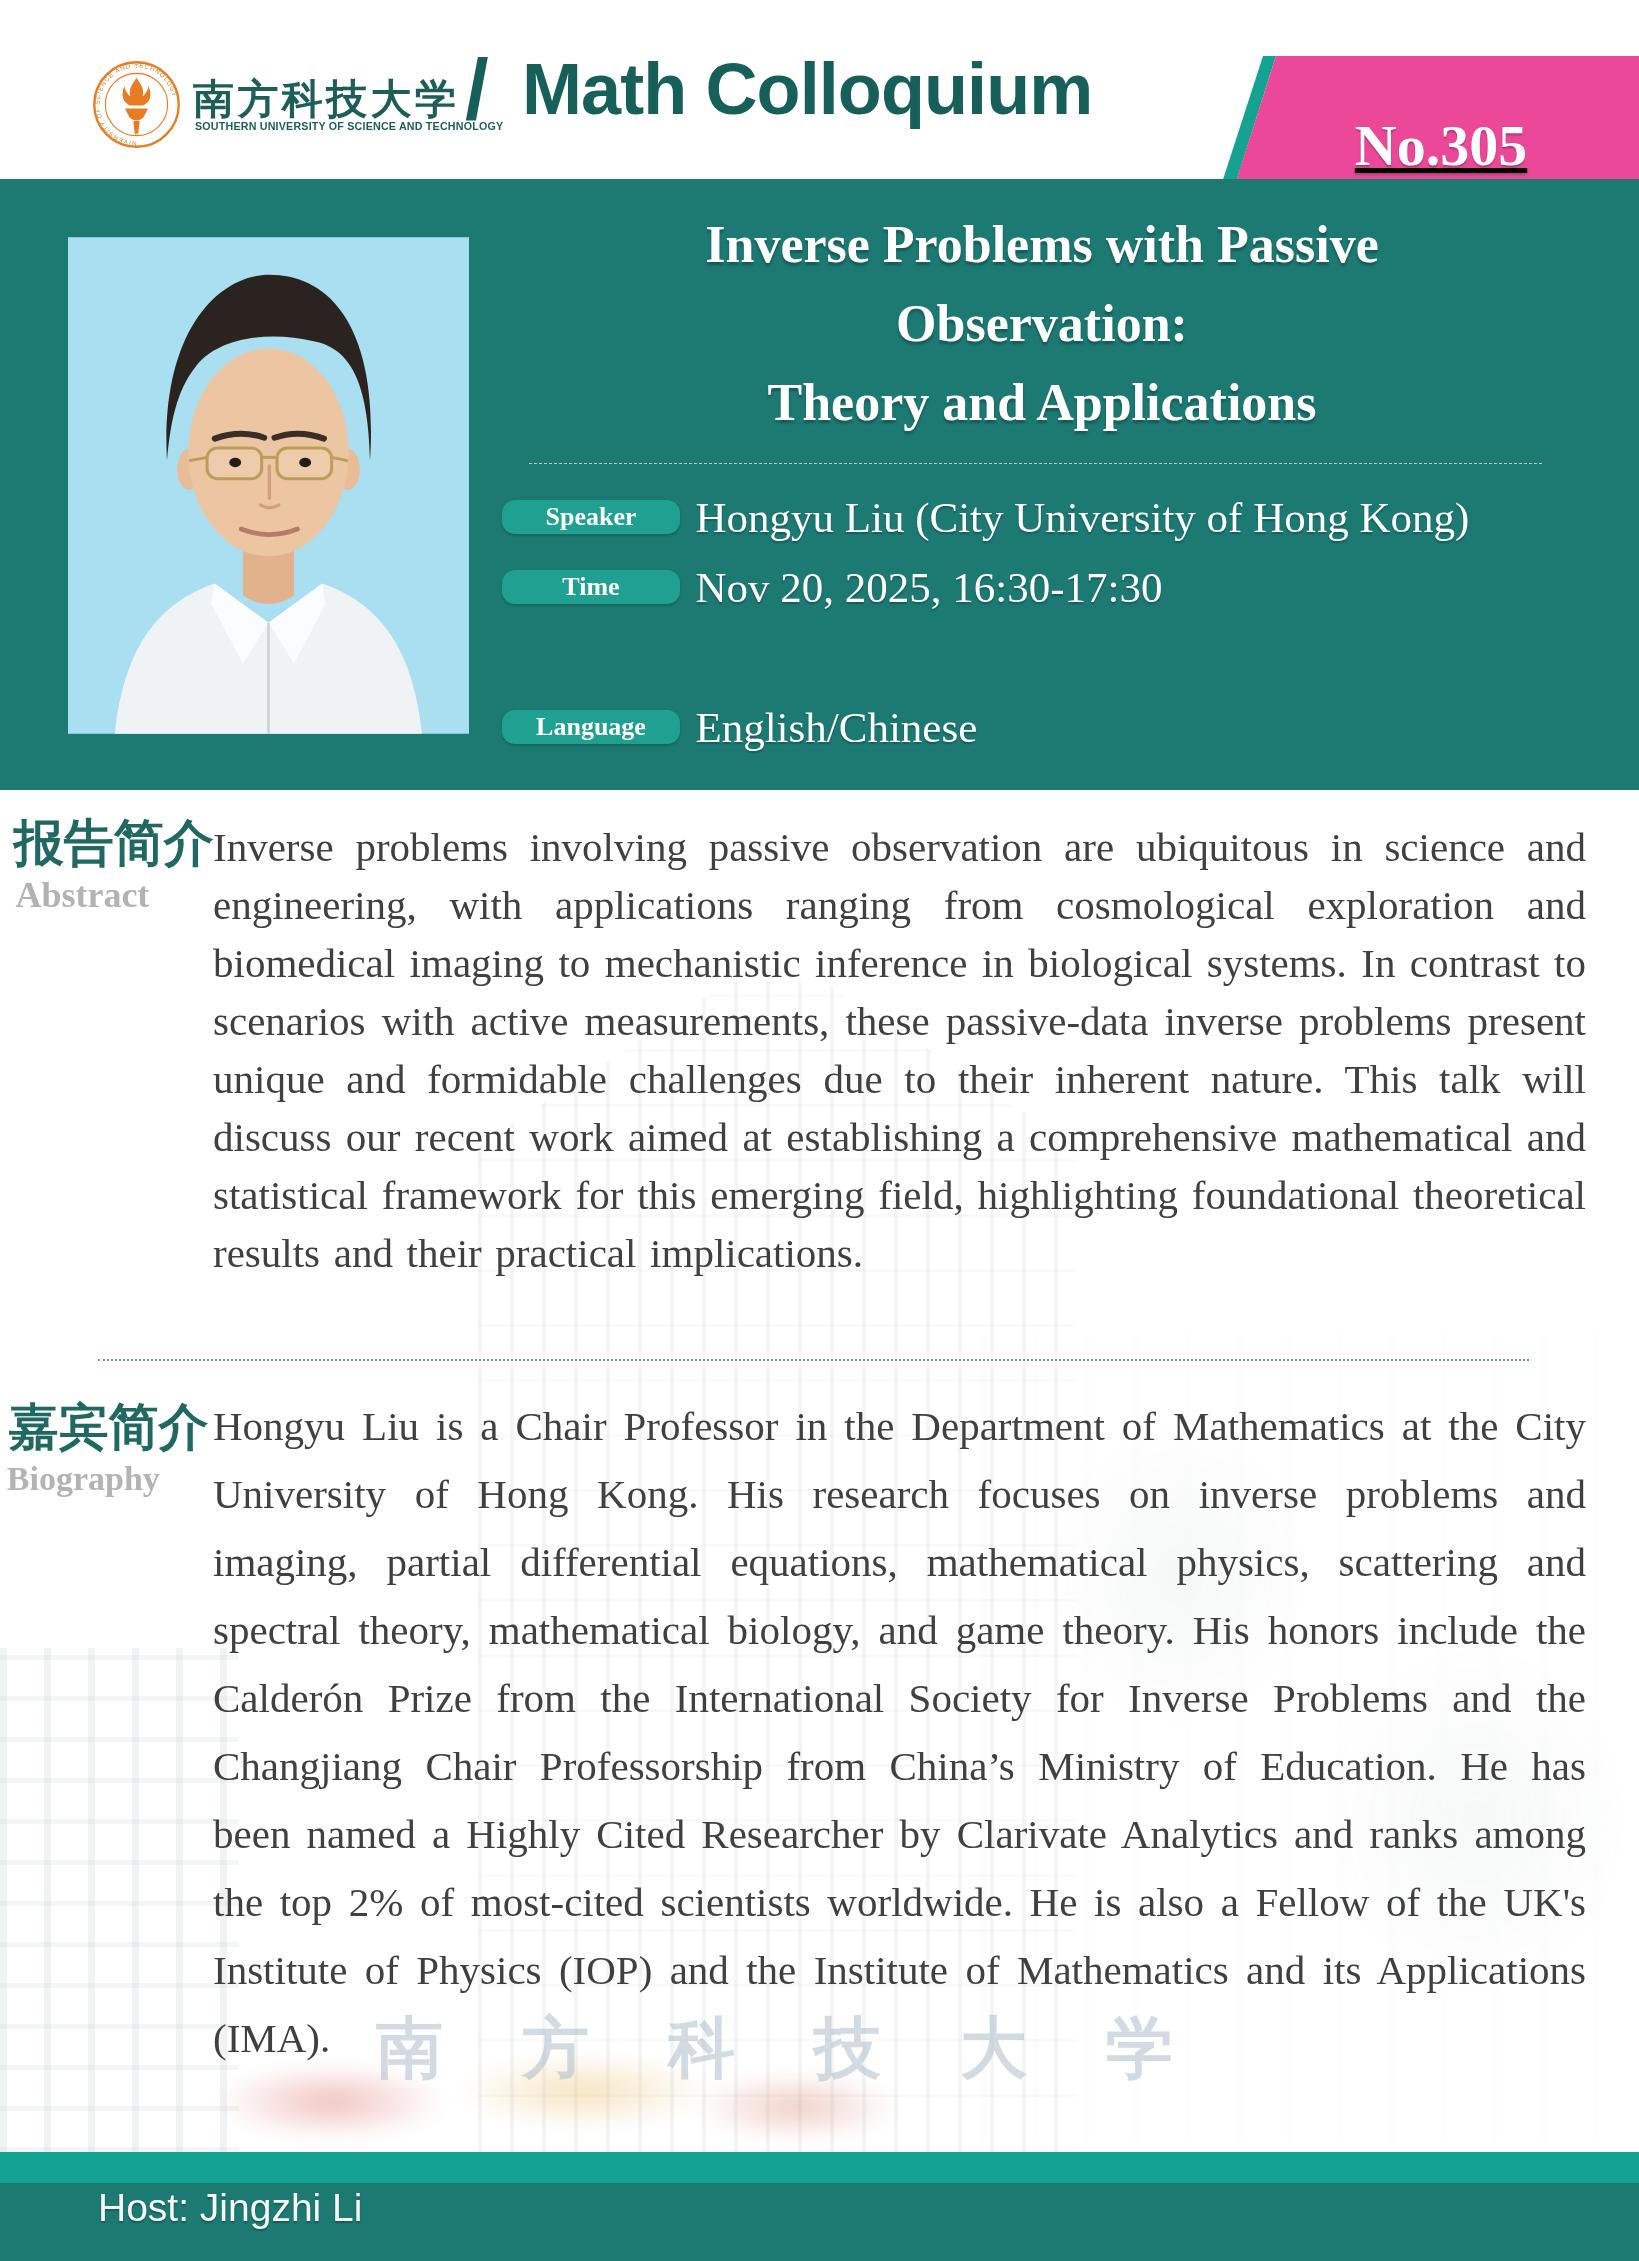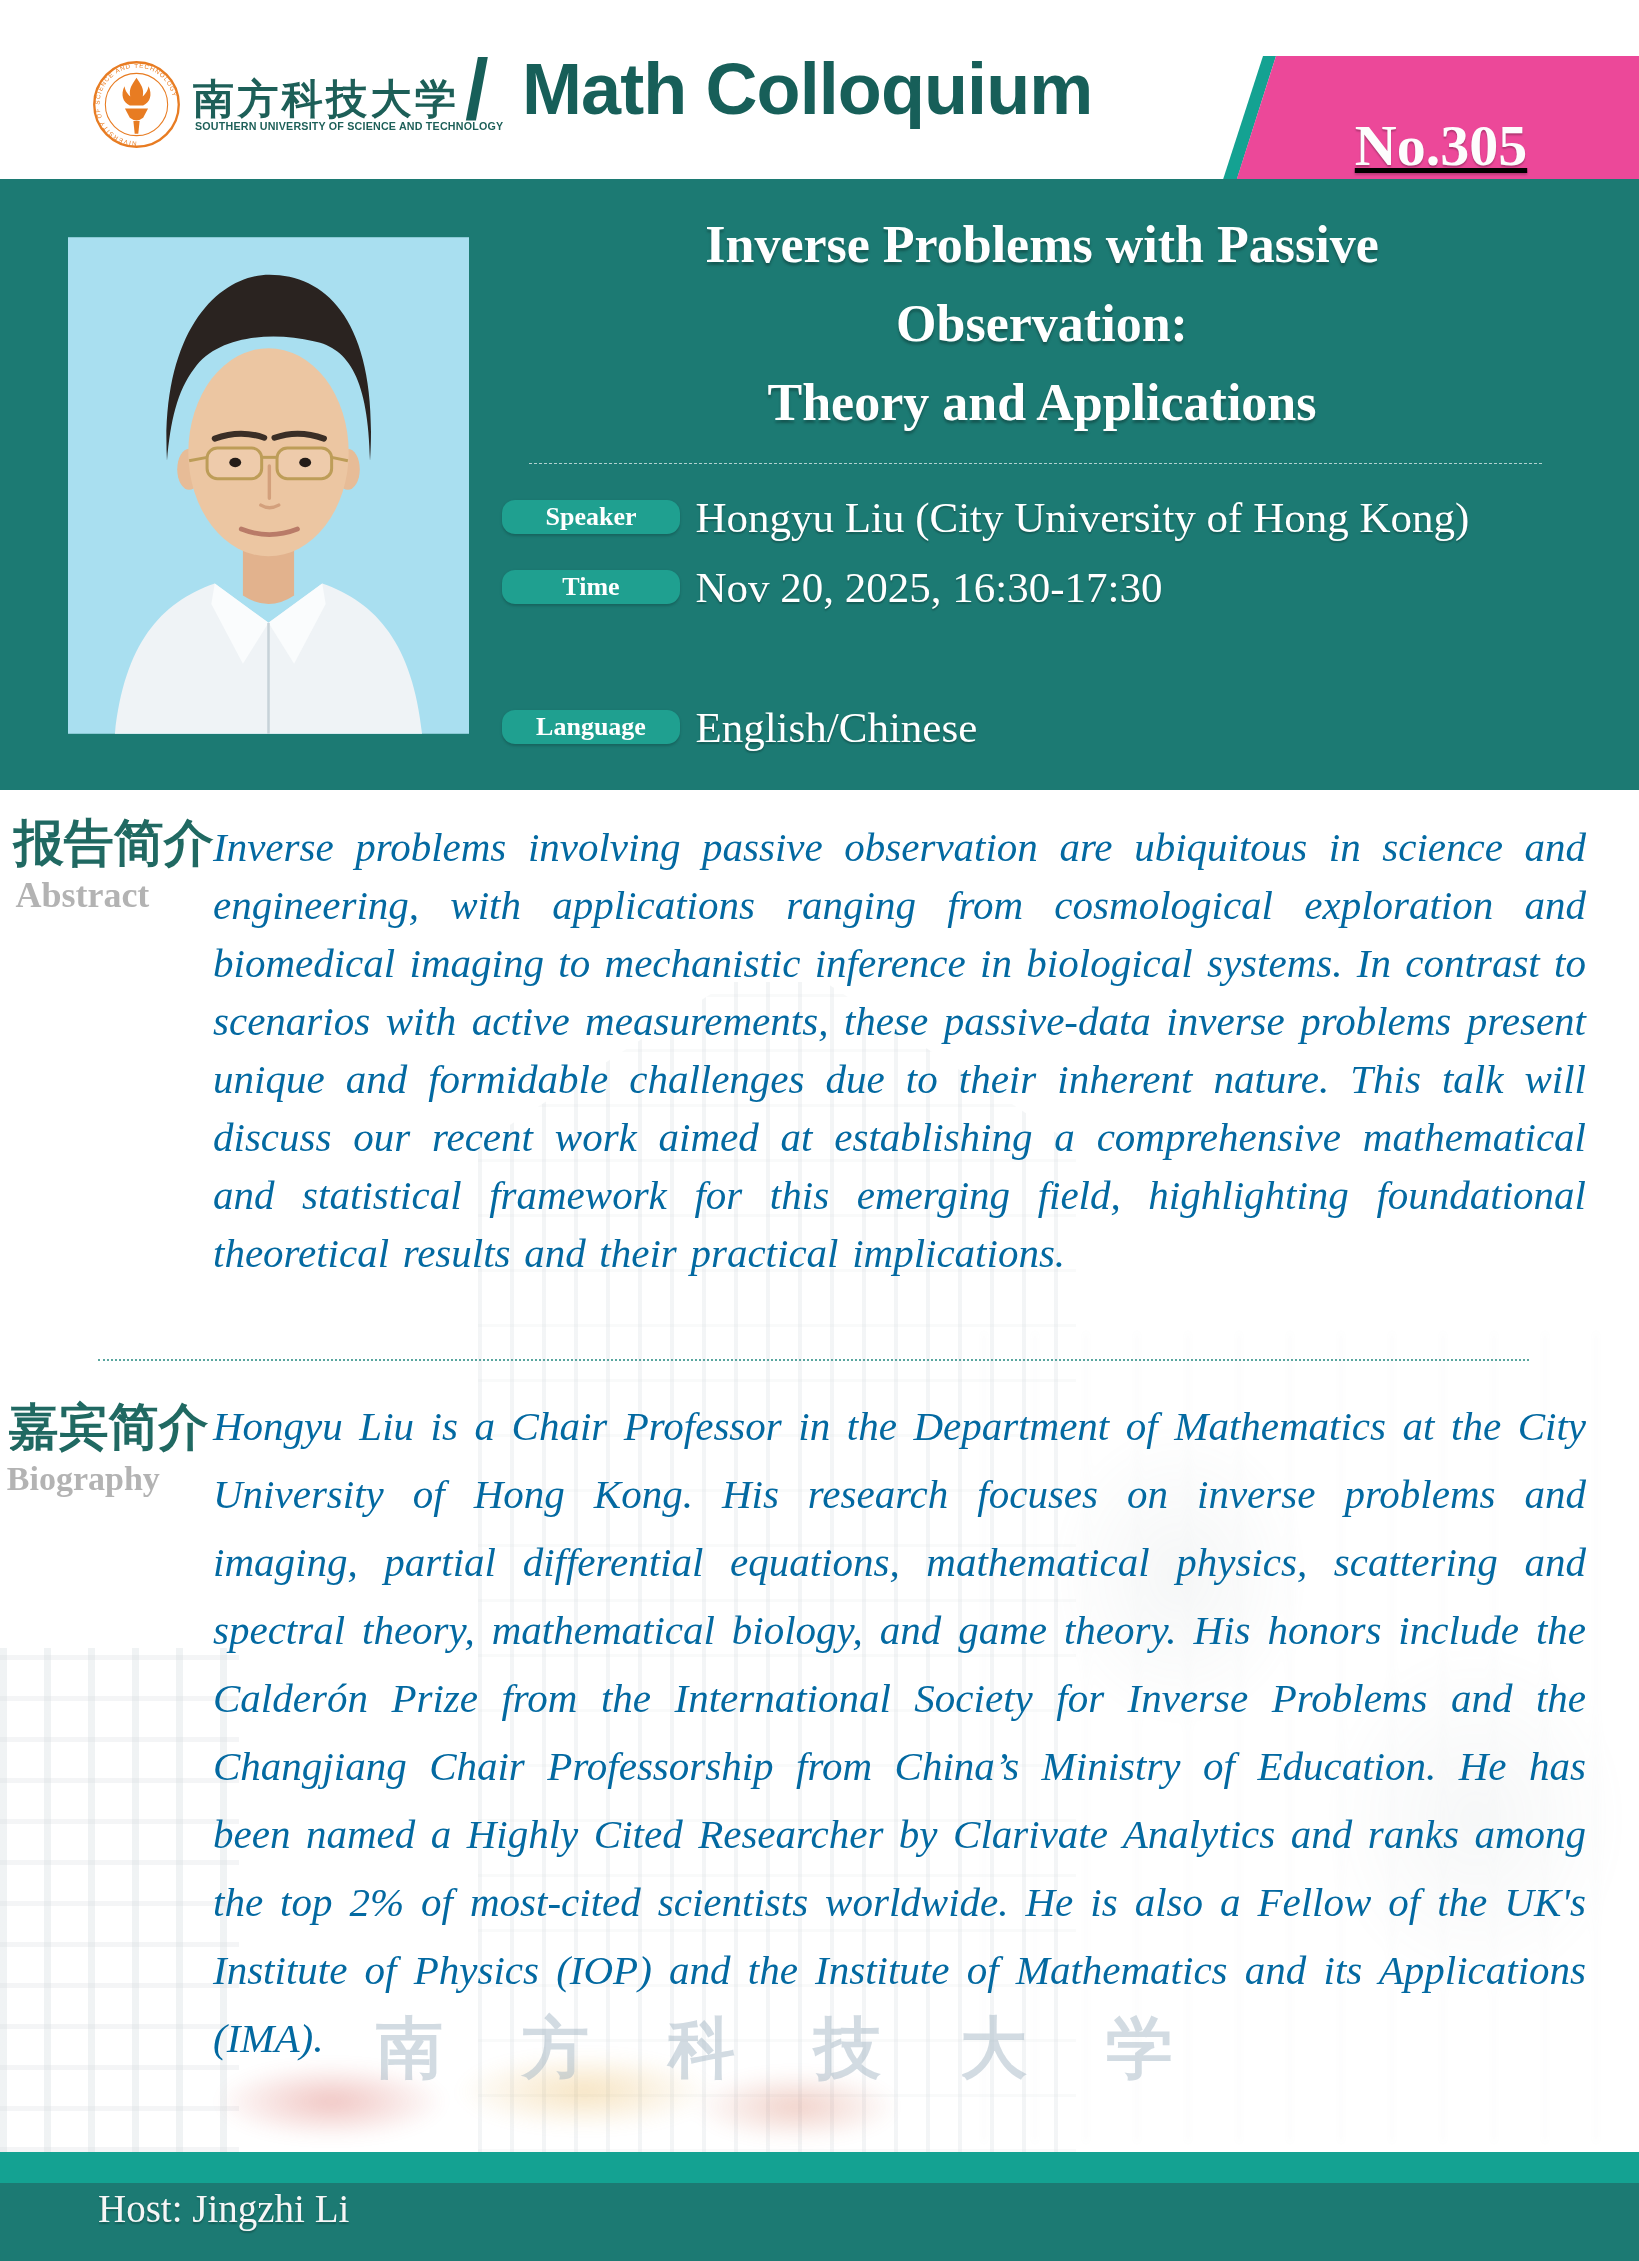--- a/index.html
+++ b/index.html
@@ -132,42 +132,41 @@
     font-family:"Liberation Sans",sans-serif;
     font-size:50px;font-weight:700;color:#206962;white-space:nowrap;
   }
   .sec-en{
     font-family:"Liberation Serif",serif;
     font-weight:700;color:#b3b3b3;white-space:nowrap;
   }
   .body-text{
     width:1373px;
     font-family:"Liberation Serif",serif;
-    font-size:41px;color:#0369a1;
+    font-size:41px;color:#404040;
     text-align:justify;
     word-spacing:3.4px;
-    font-style:italic;
   }
   .abstract-cn{left:13.7px;top:810px;}
   .abstract-en{left:15.4px;top:874px;font-size:36px;}
   .abstract-body{left:213px;top:818px;line-height:58px;}
   .dot-sep{
     left:98px;top:1359px;width:1431px;height:0;
     border-top:2.6px dotted rgba(60,150,142,.85);
   }
   .bio-cn{left:8.5px;top:1394px;}
   .bio-en{left:6.8px;top:1460px;font-size:34px;}
   .bio-body{left:213px;top:1392px;line-height:68px;}
 
   
   .footer-strip{left:0;top:2152px;width:1640px;height:31px;background:#14a292;}
   .footer-bar{left:0;top:2183px;width:1640px;height:79px;background:#1c7a73;}
   .footer-host{
     left:98px;top:2186px;
-    font-family:Liberation Serif, serif;
+    font-family:Liberation Sans, sans-serif;
     font-size:39px;color:#f6f6f6;white-space:nowrap;
     text-shadow:0 1.7px 1.7px rgba(0,0,0,.25);
   }
   .footer-org{
     left:705px;top:2186px;width:837px;text-align:right;
     font-family:"Liberation Serif",serif;
     font-size:39px;color:#f6f6f6;white-space:nowrap;
     text-shadow:0 1.7px 1.7px rgba(0,0,0,.25);
   }
 </style>

